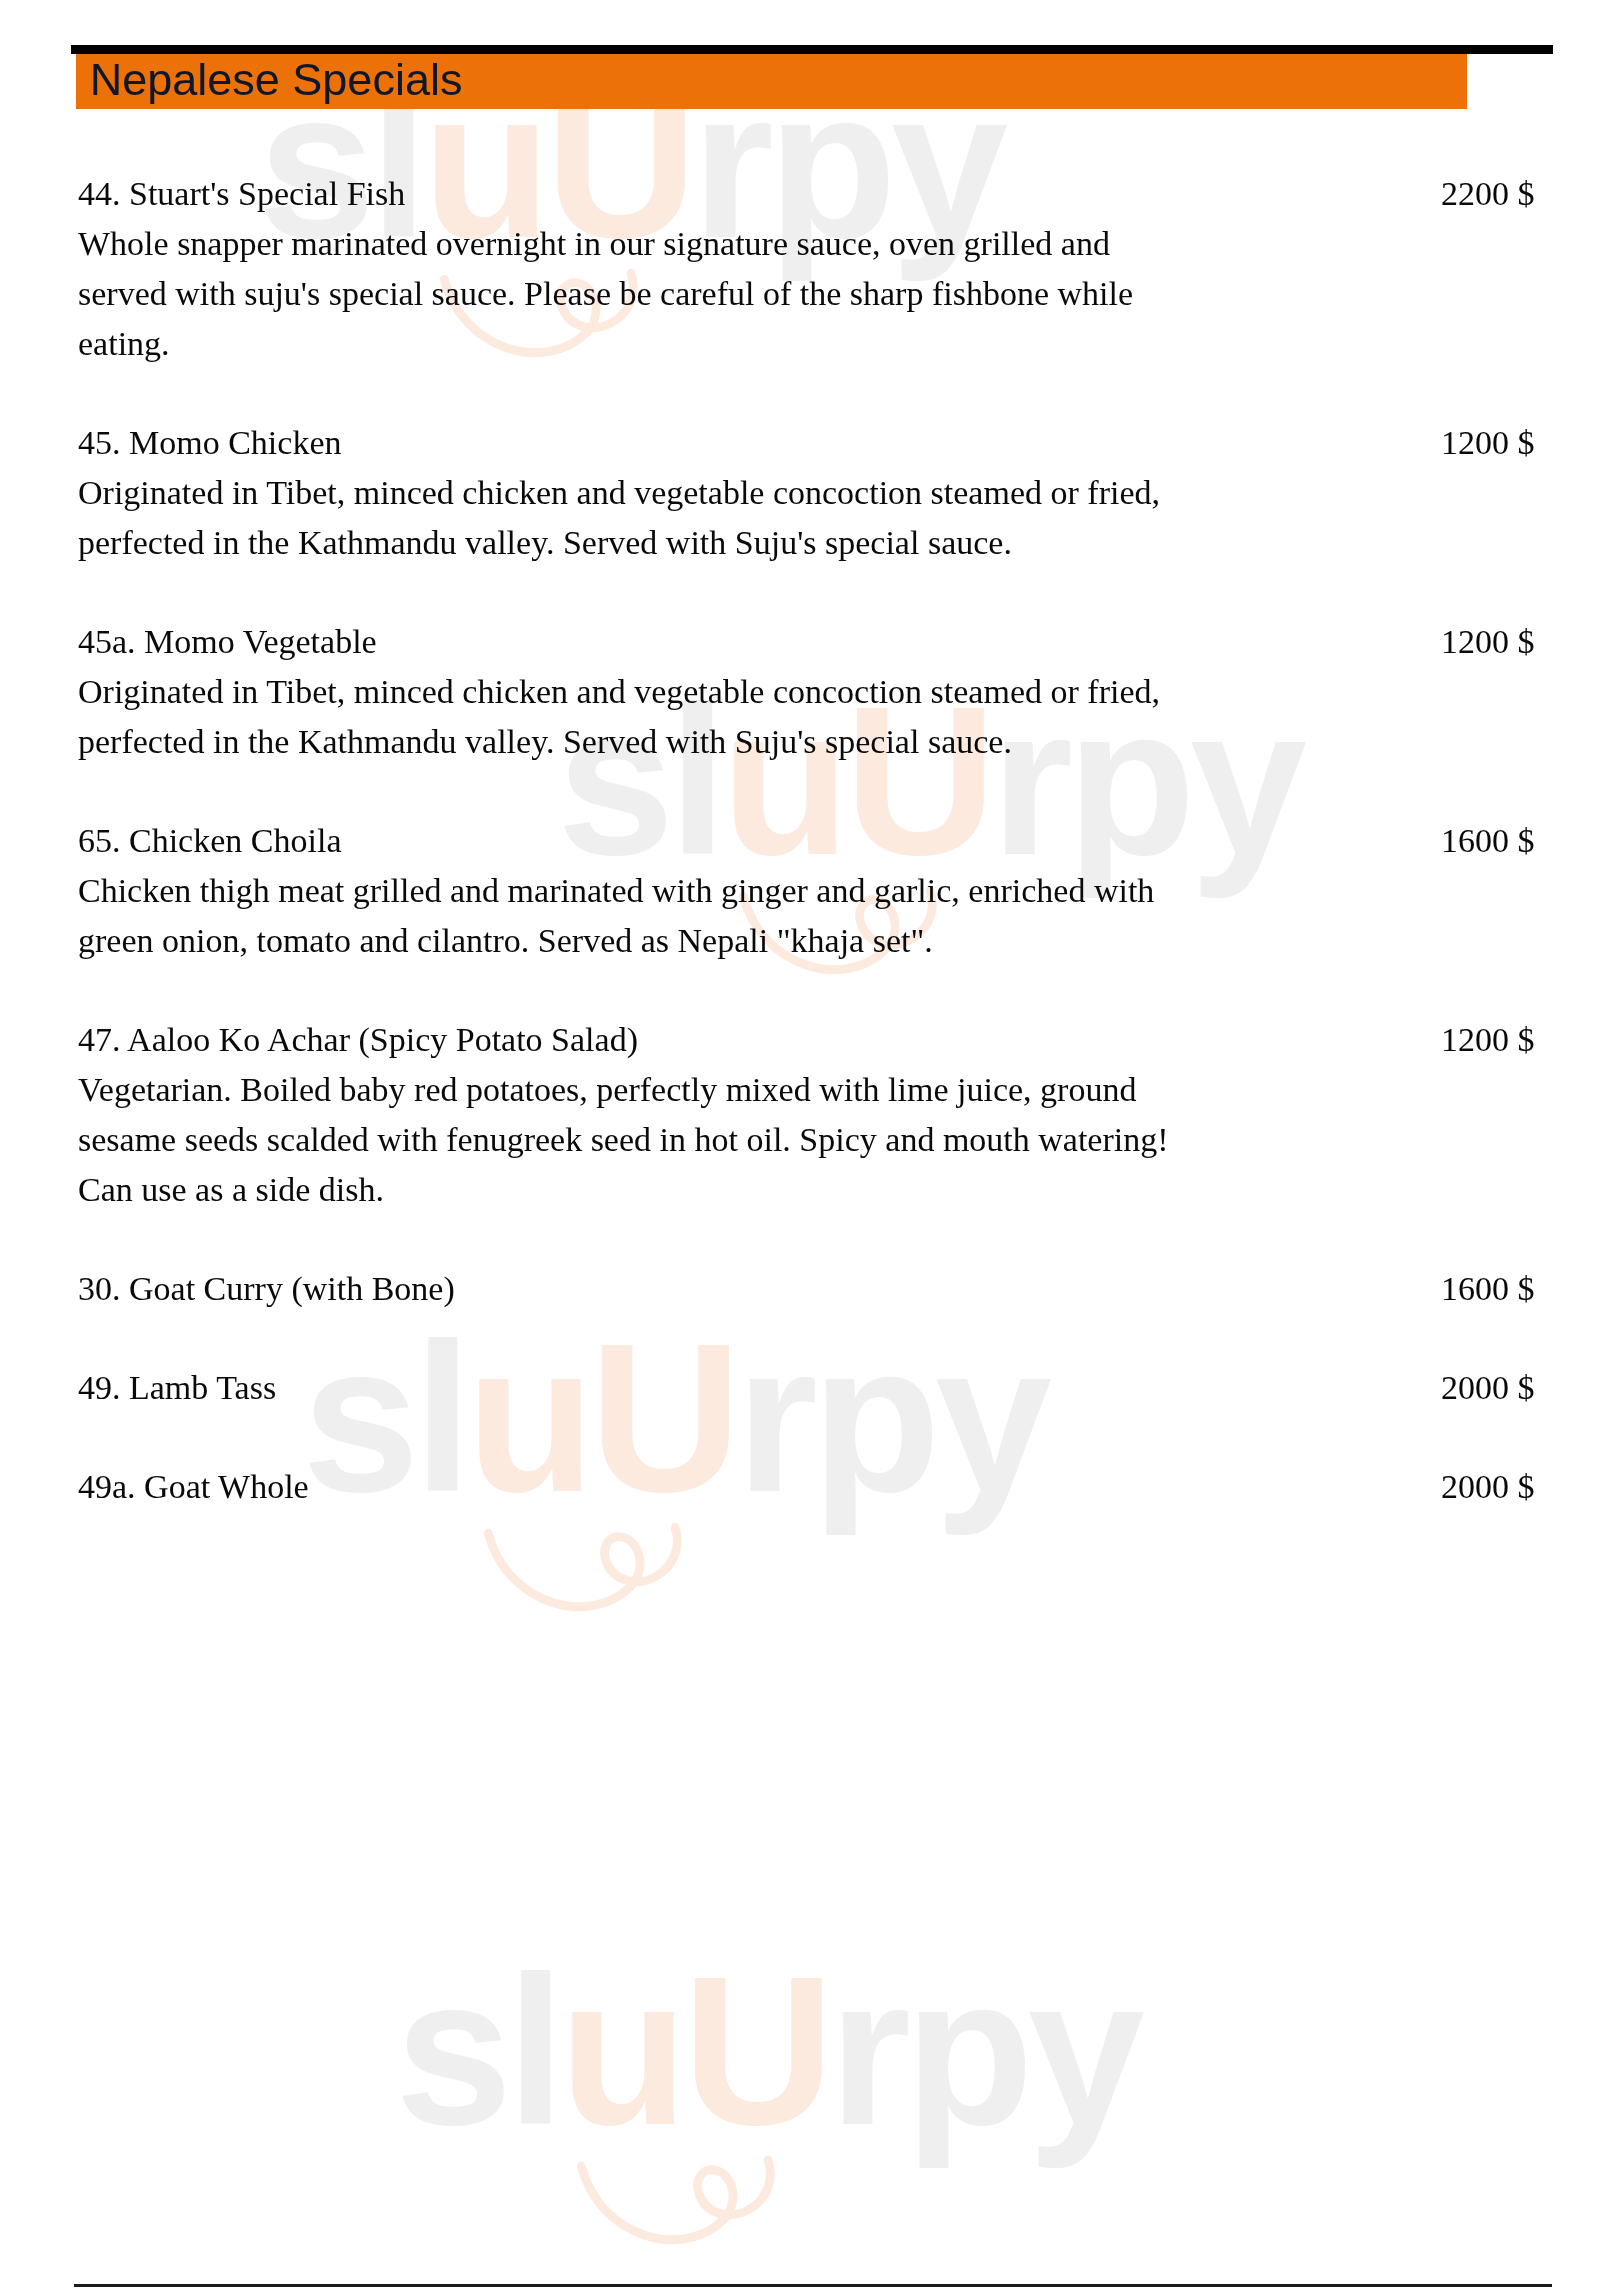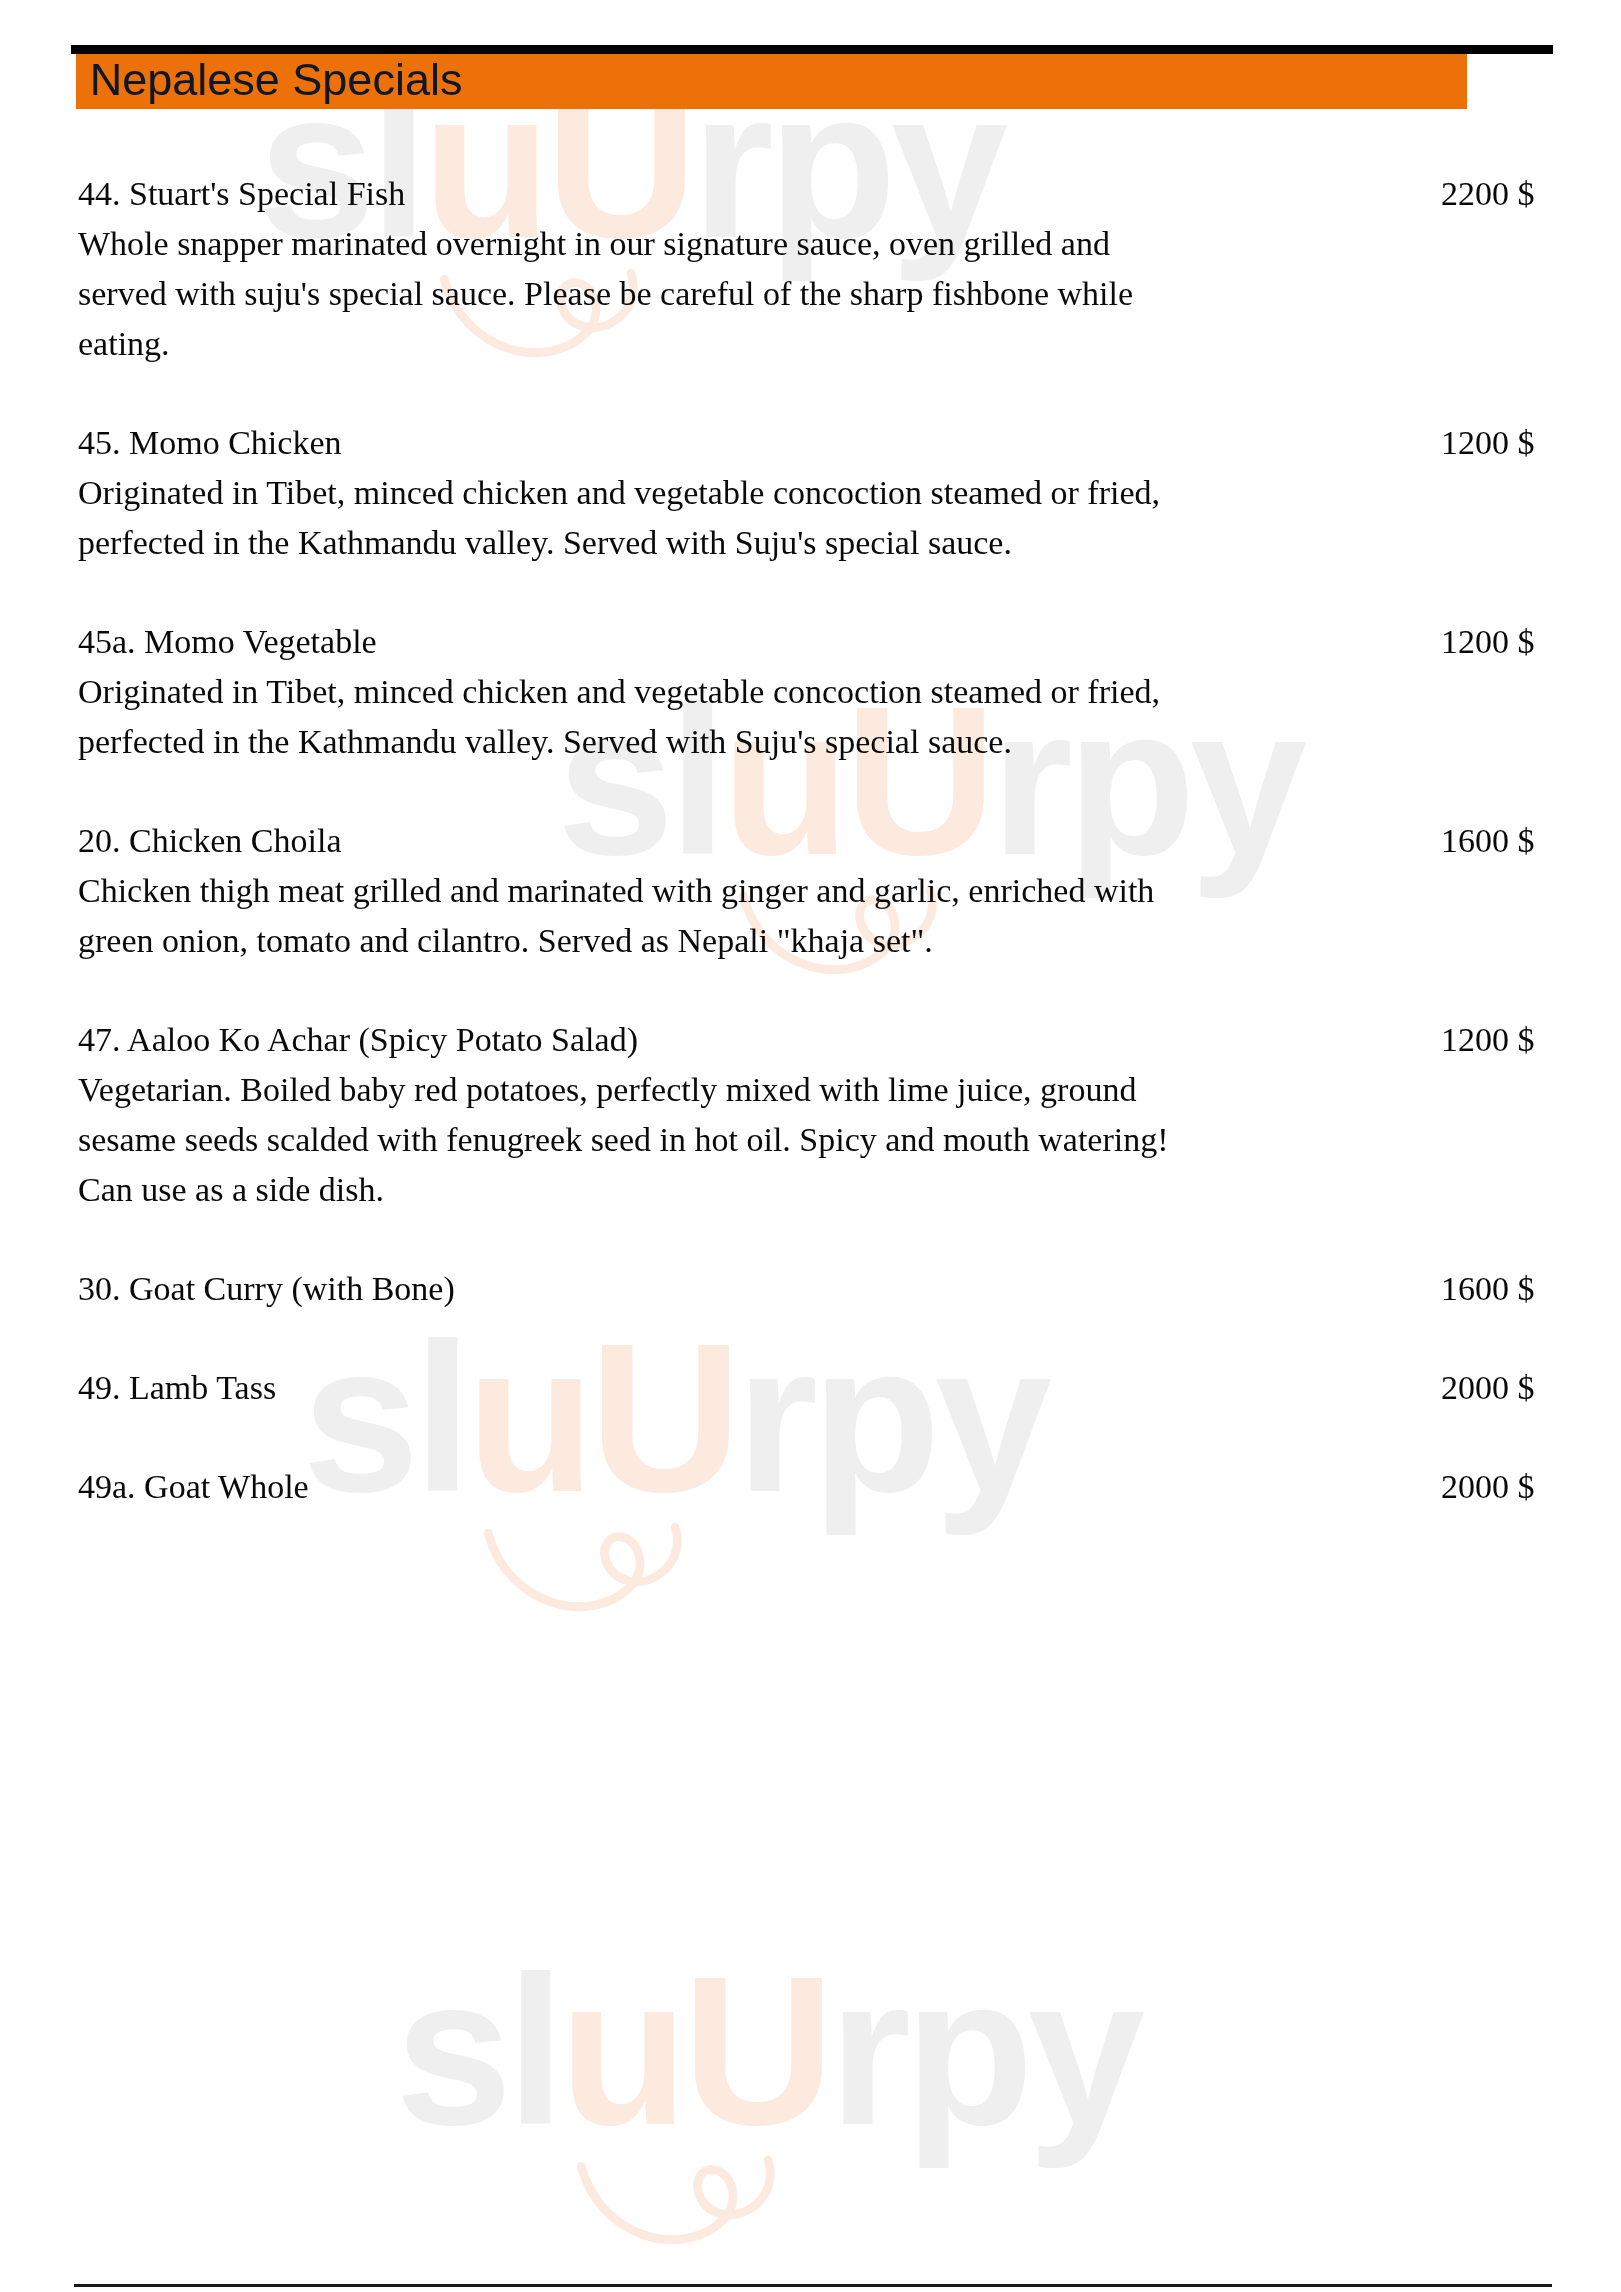--- a/index.html
+++ b/index.html
@@ -204,21 +204,21 @@
     <div class="menu-item">
       <div class="item-head">
         <span class="item-name">45a. Momo Vegetable</span>
         <span class="item-price">1200 $</span>
       </div>
       <div class="item-desc">Originated in Tibet, minced chicken and vegetable concoction steamed or fried, perfected in the Kathmandu valley. Served with Suju's special sauce.</div>
     </div>
 
     <div class="menu-item">
       <div class="item-head">
-        <span class="item-name">20. Chicken Choila</span>
+        <span class="item-name">65. Chicken Choila</span>
         <span class="item-price">1600 $</span>
       </div>
       <div class="item-desc">Chicken thigh meat grilled and marinated with ginger and garlic, enriched with green onion, tomato and cilantro. Served as Nepali "khaja set".</div>
     </div>
 
     <div class="menu-item">
       <div class="item-head">
         <span class="item-name">47. Aaloo Ko Achar (Spicy Potato Salad)</span>
         <span class="item-price">1200 $</span>
       </div>

